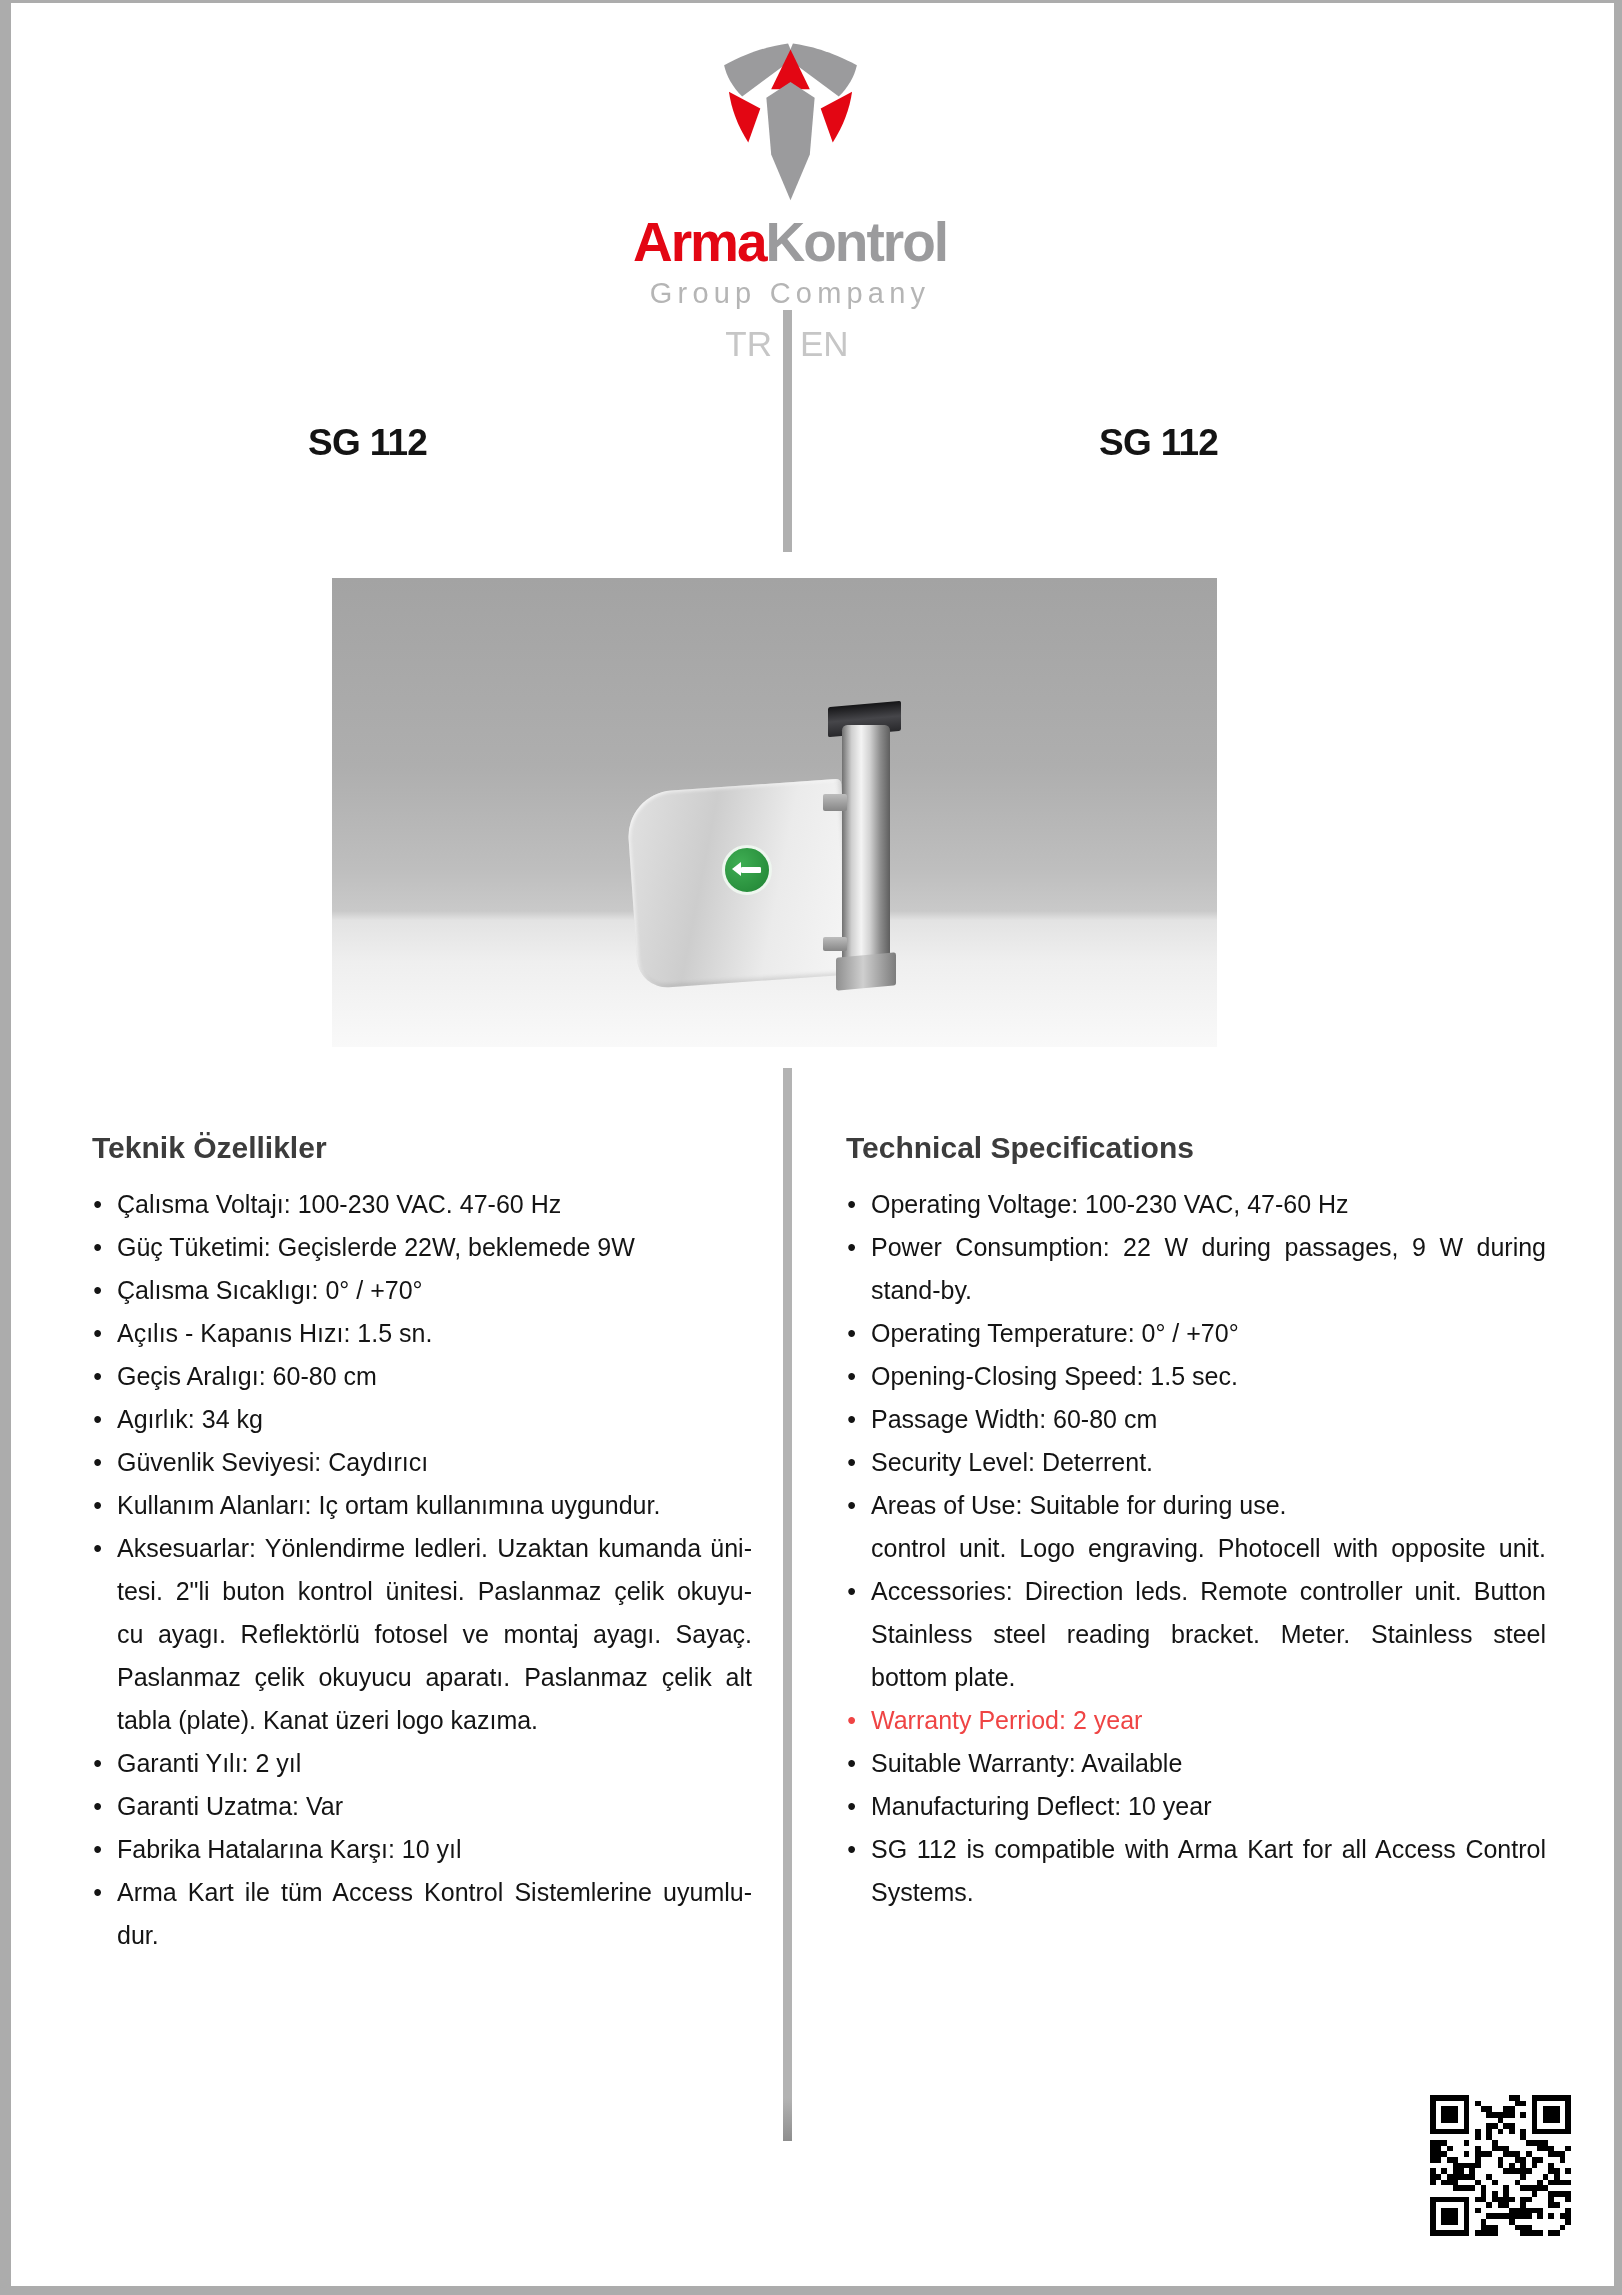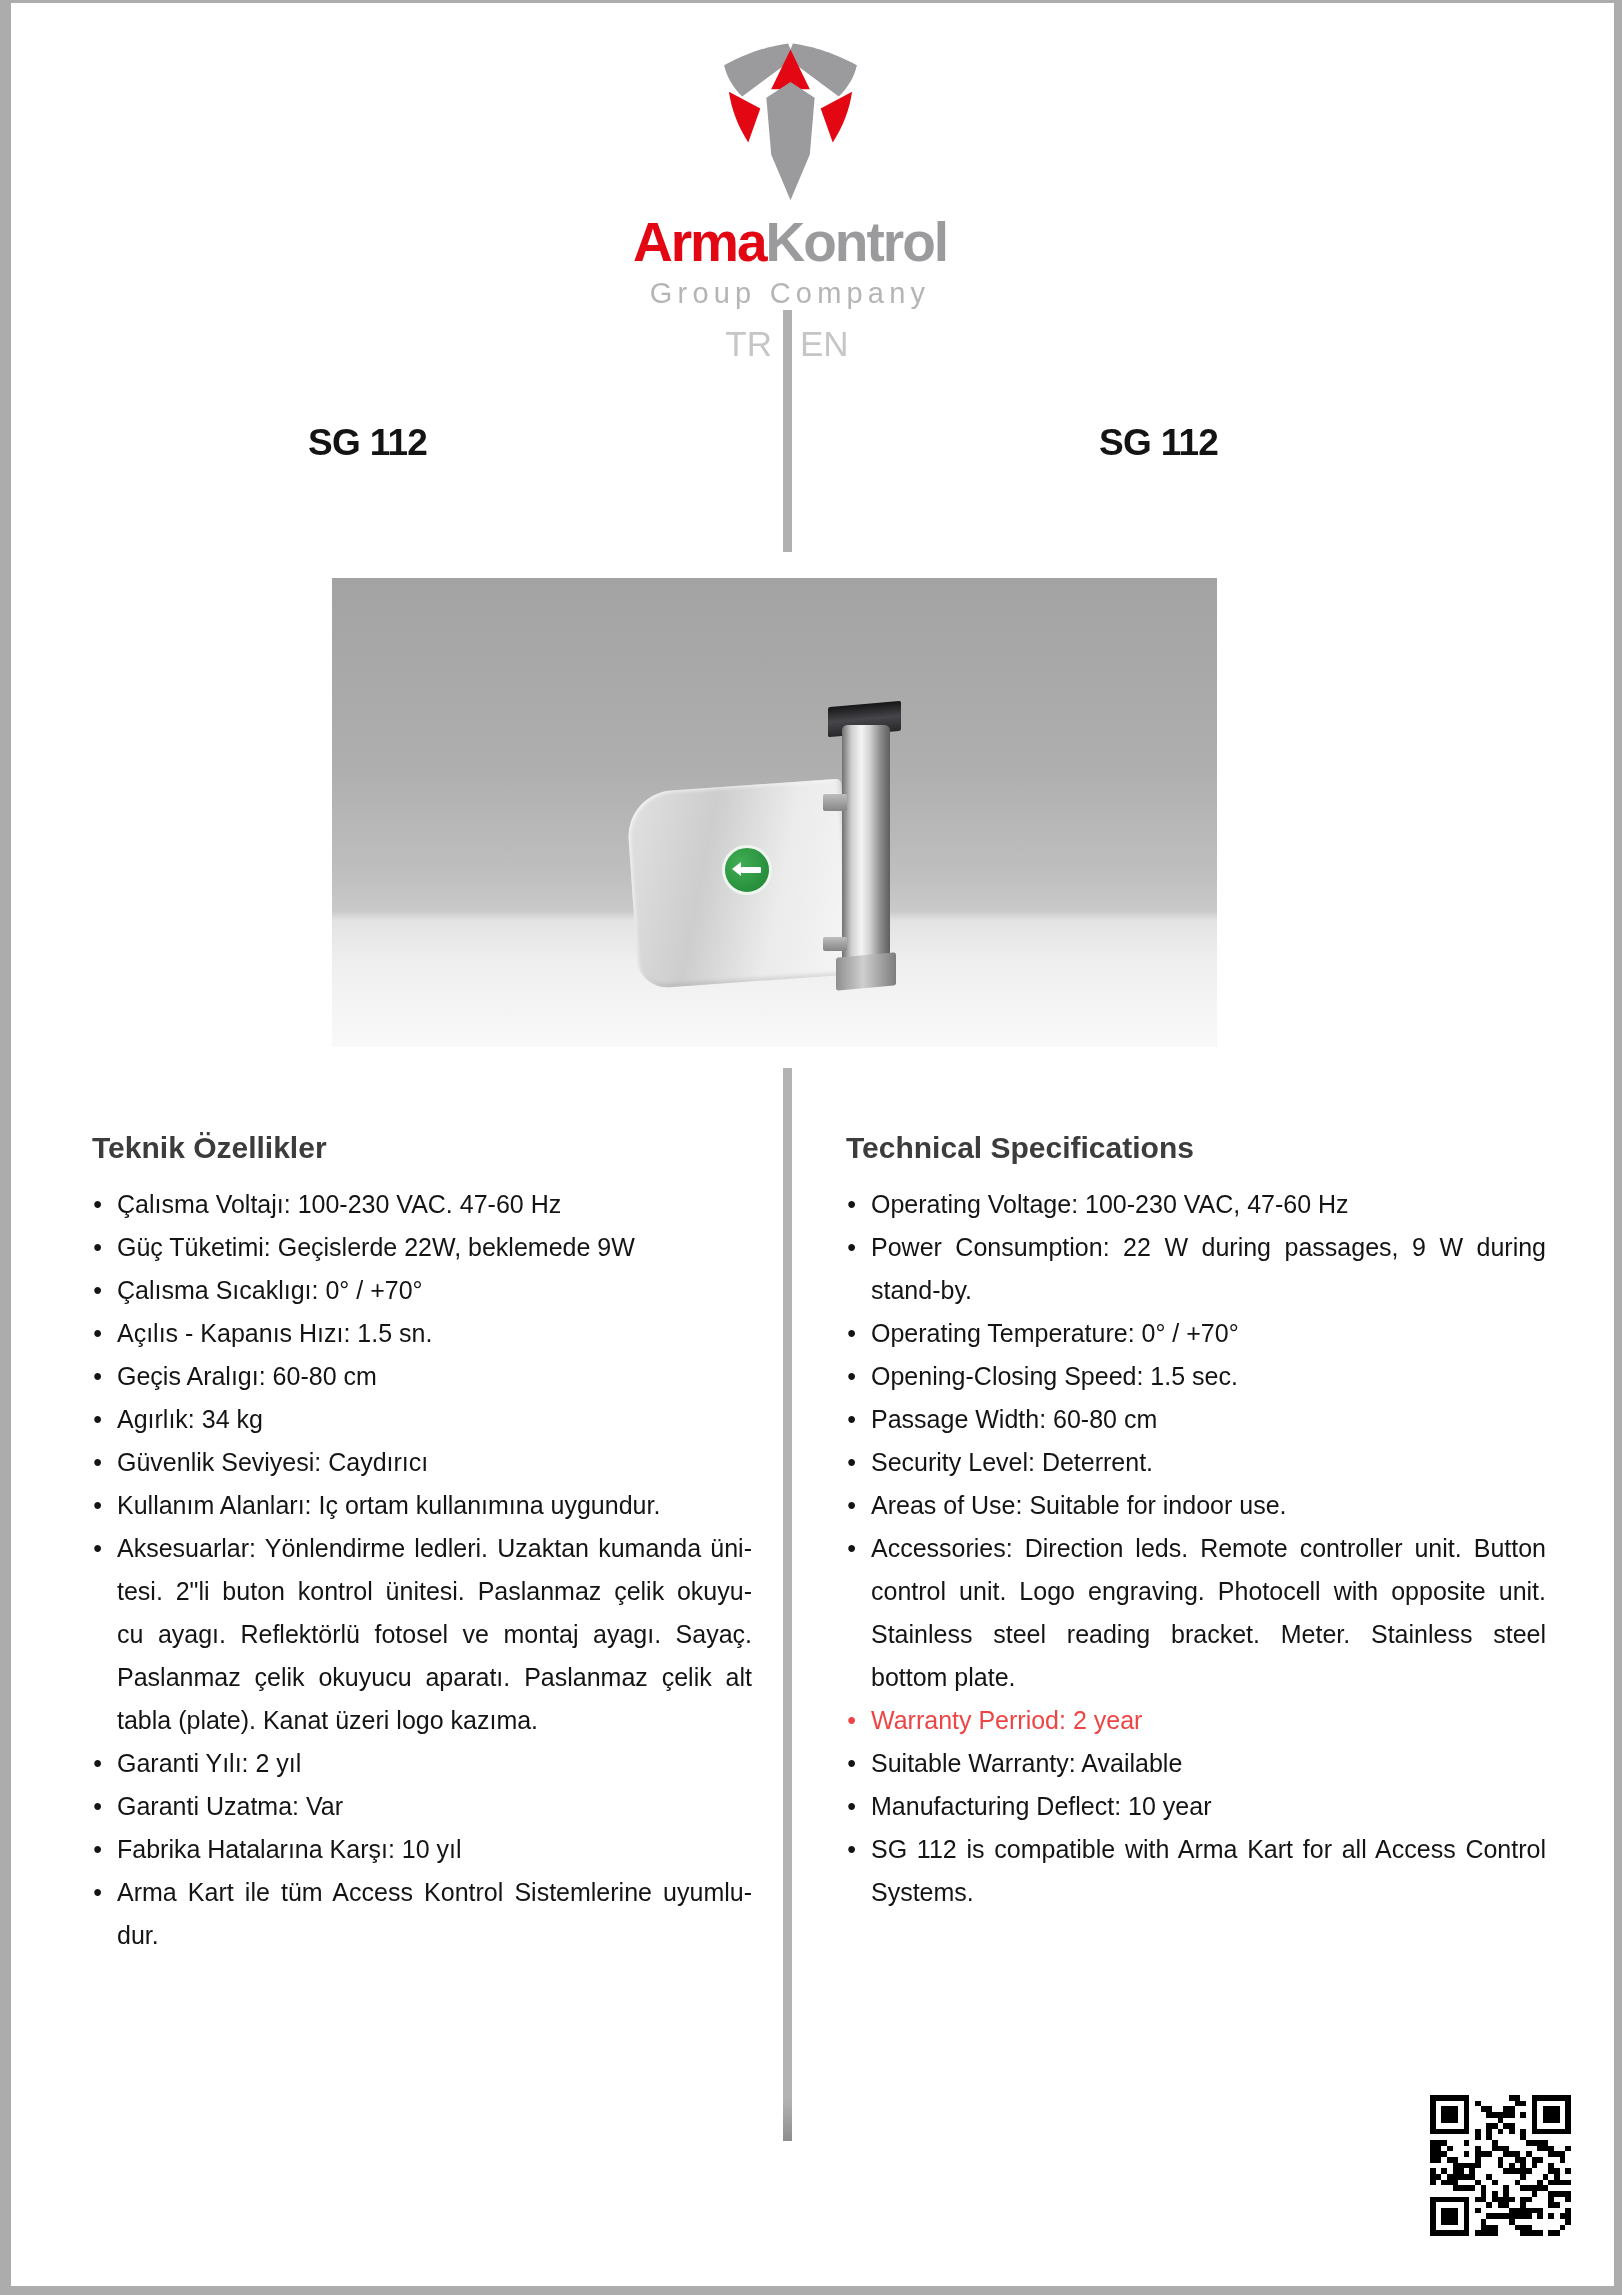--- a/index.html
+++ b/index.html
@@ -135,23 +135,23 @@
   <section class="col english">
     <h2 style="color: rgb(60, 60, 60);">Technical Specifications</h2>
     <div class="list" id="list-en">
         <div class="spec-line first" style="color: rgb(20, 20, 20);">Operating Voltage: 100-230 VAC, 47-60 Hz</div>
         <div class="spec-line first fill" style="color: rgb(20, 20, 20);">Power Consumption: 22 W during passages, 9 W during</div>
         <div class="spec-line" style="color: rgb(20, 20, 20);">stand-by.</div>
         <div class="spec-line first" style="color: rgb(20, 20, 20);">Operating Temperature: 0° / +70°</div>
         <div class="spec-line first" style="color: rgb(20, 20, 20);">Opening-Closing Speed: 1.5 sec.</div>
         <div class="spec-line first" style="color: rgb(20, 20, 20);">Passage Width: 60-80 cm</div>
         <div class="spec-line first" style="color: rgb(20, 20, 20);">Security Level: Deterrent.</div>
-        <div class="spec-line first" style="color: rgb(20, 20, 20);">Areas of Use: Suitable for indoor use.</div>
+        <div class="spec-line first" style="color: rgb(20, 20, 20);">Areas of Use: Suitable for during use.</div>
+        <div class="spec-line fill" style="color: rgb(20, 20, 20);">control unit. Logo engraving. Photocell with opposite unit.</div>
         <div class="spec-line first fill" style="color: rgb(20, 20, 20);">Accessories: Direction leds. Remote controller unit. Button</div>
-        <div class="spec-line fill" style="color: rgb(20, 20, 20);">control unit. Logo engraving. Photocell with opposite unit.</div>
         <div class="spec-line fill" style="color: rgb(20, 20, 20);">Stainless steel reading bracket. Meter. Stainless steel</div>
         <div class="spec-line" style="color: rgb(20, 20, 20);">bottom plate.</div>
         <div class="spec-line first" style="color: #ef4444;">Warranty Perriod: 2 year</div>
         <div class="spec-line first" style="color: rgb(20, 20, 20);">Suitable Warranty: Available</div>
         <div class="spec-line first" style="color: rgb(20, 20, 20);">Manufacturing Deflect: 10 year</div>
         <div class="spec-line first fill" style="color: rgb(20, 20, 20);">SG 112 is compatible with Arma Kart for all Access Control</div>
         <div class="spec-line" style="color: rgb(20, 20, 20);">Systems.</div>
       </div>
   </section>
 

